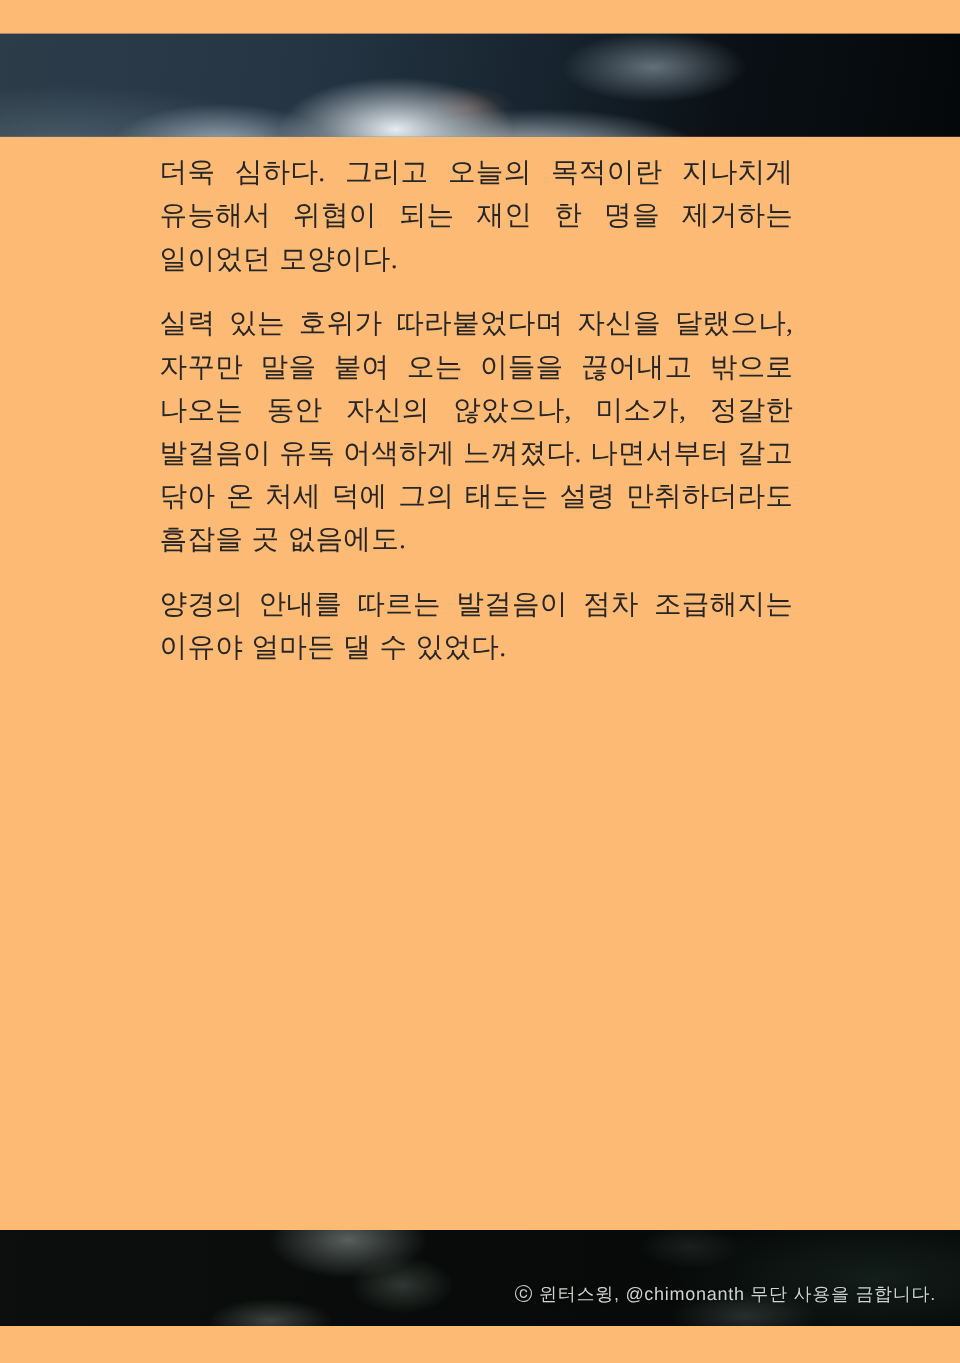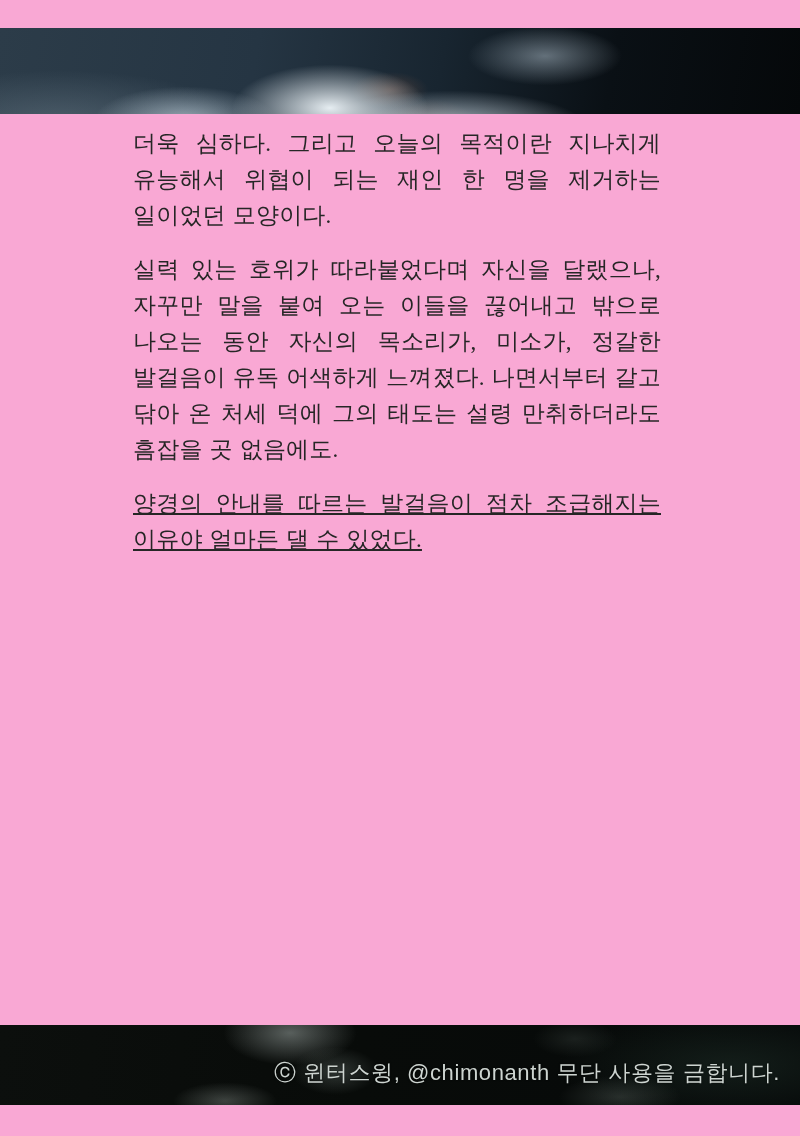--- a/index.html
+++ b/index.html
@@ -1,19 +1,19 @@
 <!DOCTYPE html>
 <html lang="ko"><head>
 <meta charset="utf-8">
 <style>
   html,body{margin:0;padding:0;background:#ffffff;}
   .page{
     position:relative;
     width:800px;height:1136px;
-    background:#f9a8d4;
+    background:#fdba74;
     overflow:hidden;
     font-family:"Liberation Serif","DejaVu Serif",serif;
   }
 
   
   .band-top{
     position:absolute;left:0;top:28px;width:800px;height:86px;
     background:
       radial-gradient(ellipse 140px 62px at 330px 80px, rgba(238,245,249,0.96), rgba(238,245,249,0) 70%),
       radial-gradient(ellipse 190px 52px at 450px 100px, rgba(208,221,230,0.85), rgba(208,221,230,0) 72%),
@@ -40,41 +40,41 @@
 
   
   .text-block{
     position:absolute;left:133px;top:126px;width:528px;
     font-size:23px;line-height:36px;color:#262626;
     text-align:justify;text-justify:inter-word;
     word-break:keep-all;word-spacing:1px;
     letter-spacing:0.2px;
   }
   .text-block p{margin:0 0 18px 0;}
-  .text-block p:last-child{margin-bottom:12px;text-decoration:underline;}
+  .text-block p:last-child{margin-bottom:12px;}
 
   
   .copyright{
     position:absolute;right:20px;bottom:17px;
     font-family:"Liberation Sans","DejaVu Sans",sans-serif;
-    font-size:22px;letter-spacing:0.6px;
+    font-size:15px;letter-spacing:0.6px;
     color:#cdd4d0;text-shadow:0 0 2px rgba(0,0,0,0.6);
     white-space:nowrap;
   }
 </style>
 </head>
 <body>
 
 <div class="page">
 
   <div class="band-top"></div>
 
   <div class="text-block">
     <p>더욱 심하다. 그리고 오늘의 목적이란 지나치게 유능해서 위협이 되는 재인 한 명을 제거하는 일이었던 모양이다.</p>
-    <p>실력 있는 호위가 따라붙었다며 자신을 달랬으나, 자꾸만 말을 붙여 오는 이들을 끊어내고 밖으로 나오는 동안 자신의 목소리가, 미소가, 정갈한 발걸음이 유독 어색하게 느껴졌다. 나면서부터 갈고 닦아 온 처세 덕에 그의 태도는 설령 만취하더라도 흠잡을 곳 없음에도.</p>
+    <p>실력 있는 호위가 따라붙었다며 자신을 달랬으나, 자꾸만 말을 붙여 오는 이들을 끊어내고 밖으로 나오는 동안 자신의 않았으나, 미소가, 정갈한 발걸음이 유독 어색하게 느껴졌다. 나면서부터 갈고 닦아 온 처세 덕에 그의 태도는 설령 만취하더라도 흠잡을 곳 없음에도.</p>
     <p>양경의 안내를 따르는 발걸음이 점차 조급해지는 이유야 얼마든 댈 수 있었다.</p>
   </div>
 
   <div class="band-bottom">
     <div class="copyright">ⓒ 윈터스윙, @chimonanth 무단 사용을 금합니다.</div>
   </div>
 
 </div>
 
 </body></html>

